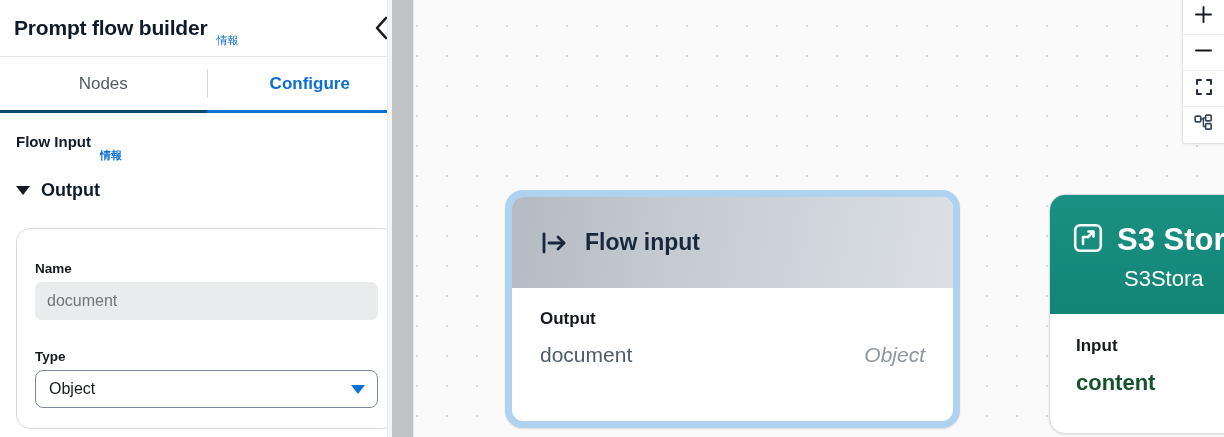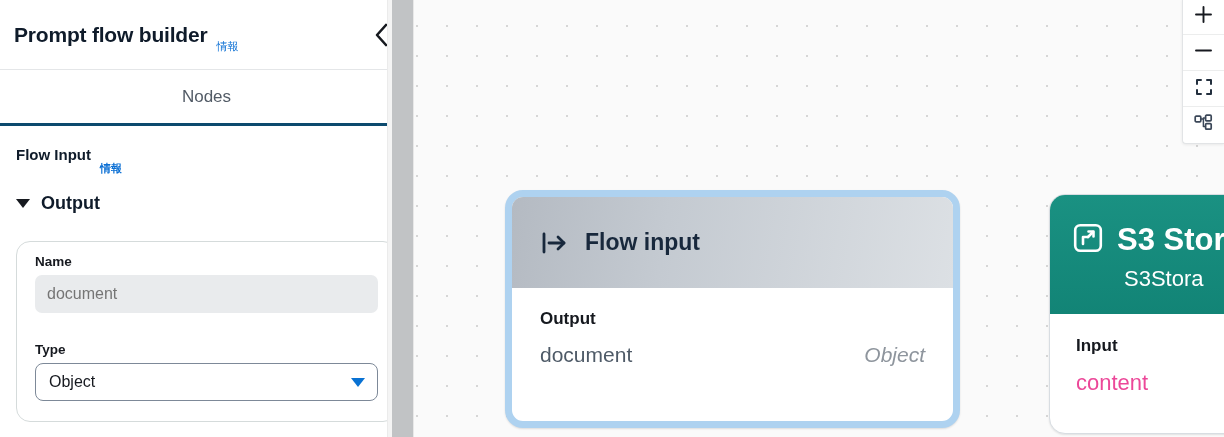--- a/index.html
+++ b/index.html
@@ -13,21 +13,21 @@
   #app { position: relative; width: 1224px; height: 437px; display: flex; }
 
   
   .sidebar {
     position: relative;
     width: 413px; height: 437px;
     background: #ffffff;
     flex: 0 0 413px;
   }
   .sb-header {
-    height: 70px;
+    height: 57px;
     border-bottom: 1px solid #e4e6e8;
     display: flex; align-items: center;
     padding: 0 14px 0 14px;
     position: relative;
   }
   .sb-title {
     font-size: 21px; font-weight: bold; color: #0f1b2a;
     letter-spacing: -0.2px;
   }
   .info-link {
@@ -77,21 +77,21 @@
     border-left: 7px solid transparent;
     border-right: 7px solid transparent;
     border-top: 9px solid #16191f;
   }
   .group-label { font-size: 18px; font-weight: bold; color: #0f1b2a; }
 
   .field-card {
     margin-top: 27px;
     border: 1px solid #d5dbdb;
     border-radius: 14px;
-    padding: 12px 18px 20px 18px;
+    padding: 32px 18px 20px 18px;
     background: #ffffff;
   }
   .field-label {
     font-size: 13.5px; font-weight: bold; color: #16191f;
     margin-bottom: 6px;
   }
   .text-input {
     width: 100%; height: 38px;
     background: #e9ebed;
     border: none; border-radius: 7px;
@@ -186,21 +186,21 @@
     padding: 27px 0 0 22px;
     color: #ffffff;
   }
   .s3-title-row { display: flex; align-items: center; gap: 13px; }
   .s3-title { font-size: 31px; font-weight: bold; color: #ffffff; white-space: nowrap; }
   .s3-sub {
     font-size: 22px; color: #ffffff; margin-top: 8px;
     padding-left: 52px; white-space: nowrap;
   }
   .node-s3 .nbody { padding: 22px 0 0 26px; background: #fff; }
-  .io-name-dark { font-size: 22px; color: #ec4899; }
+  .io-name-dark { font-size: 22px; color: #14532d; font-weight: bold; }
 
   
   .canvas-tools {
     position: absolute; right: 0px; top: -1px;
     width: 42px;
     background: #ffffff;
     border: 1px solid #e2e4e6;
     border-top: none; border-right: none;
     border-radius: 0 0 0 4px;
     box-shadow: 0 1px 3px rgba(0,0,0,.07);
@@ -226,20 +226,23 @@
       <span class="collapse-btn">
         <svg width="17" height="26" viewBox="0 0 17 26" fill="none">
           <path d="M13 3 L4 13 L13 23" stroke="#16191f" stroke-width="2.6" stroke-linecap="round" stroke-linejoin="round"></path>
         </svg>
       </span>
     </div>
 
     <nav class="tabs">
       <div class="tab">
         <span>Nodes</span>
+      </div>
+      <div class="tab active">
+        <span>Configure</span>
       </div>
     </nav>
 
     <div class="sb-body">
 
       <div class="section-title">
         <span>Flow Input</span>
         <span class="info-link">情報</span>
       </div>
 

